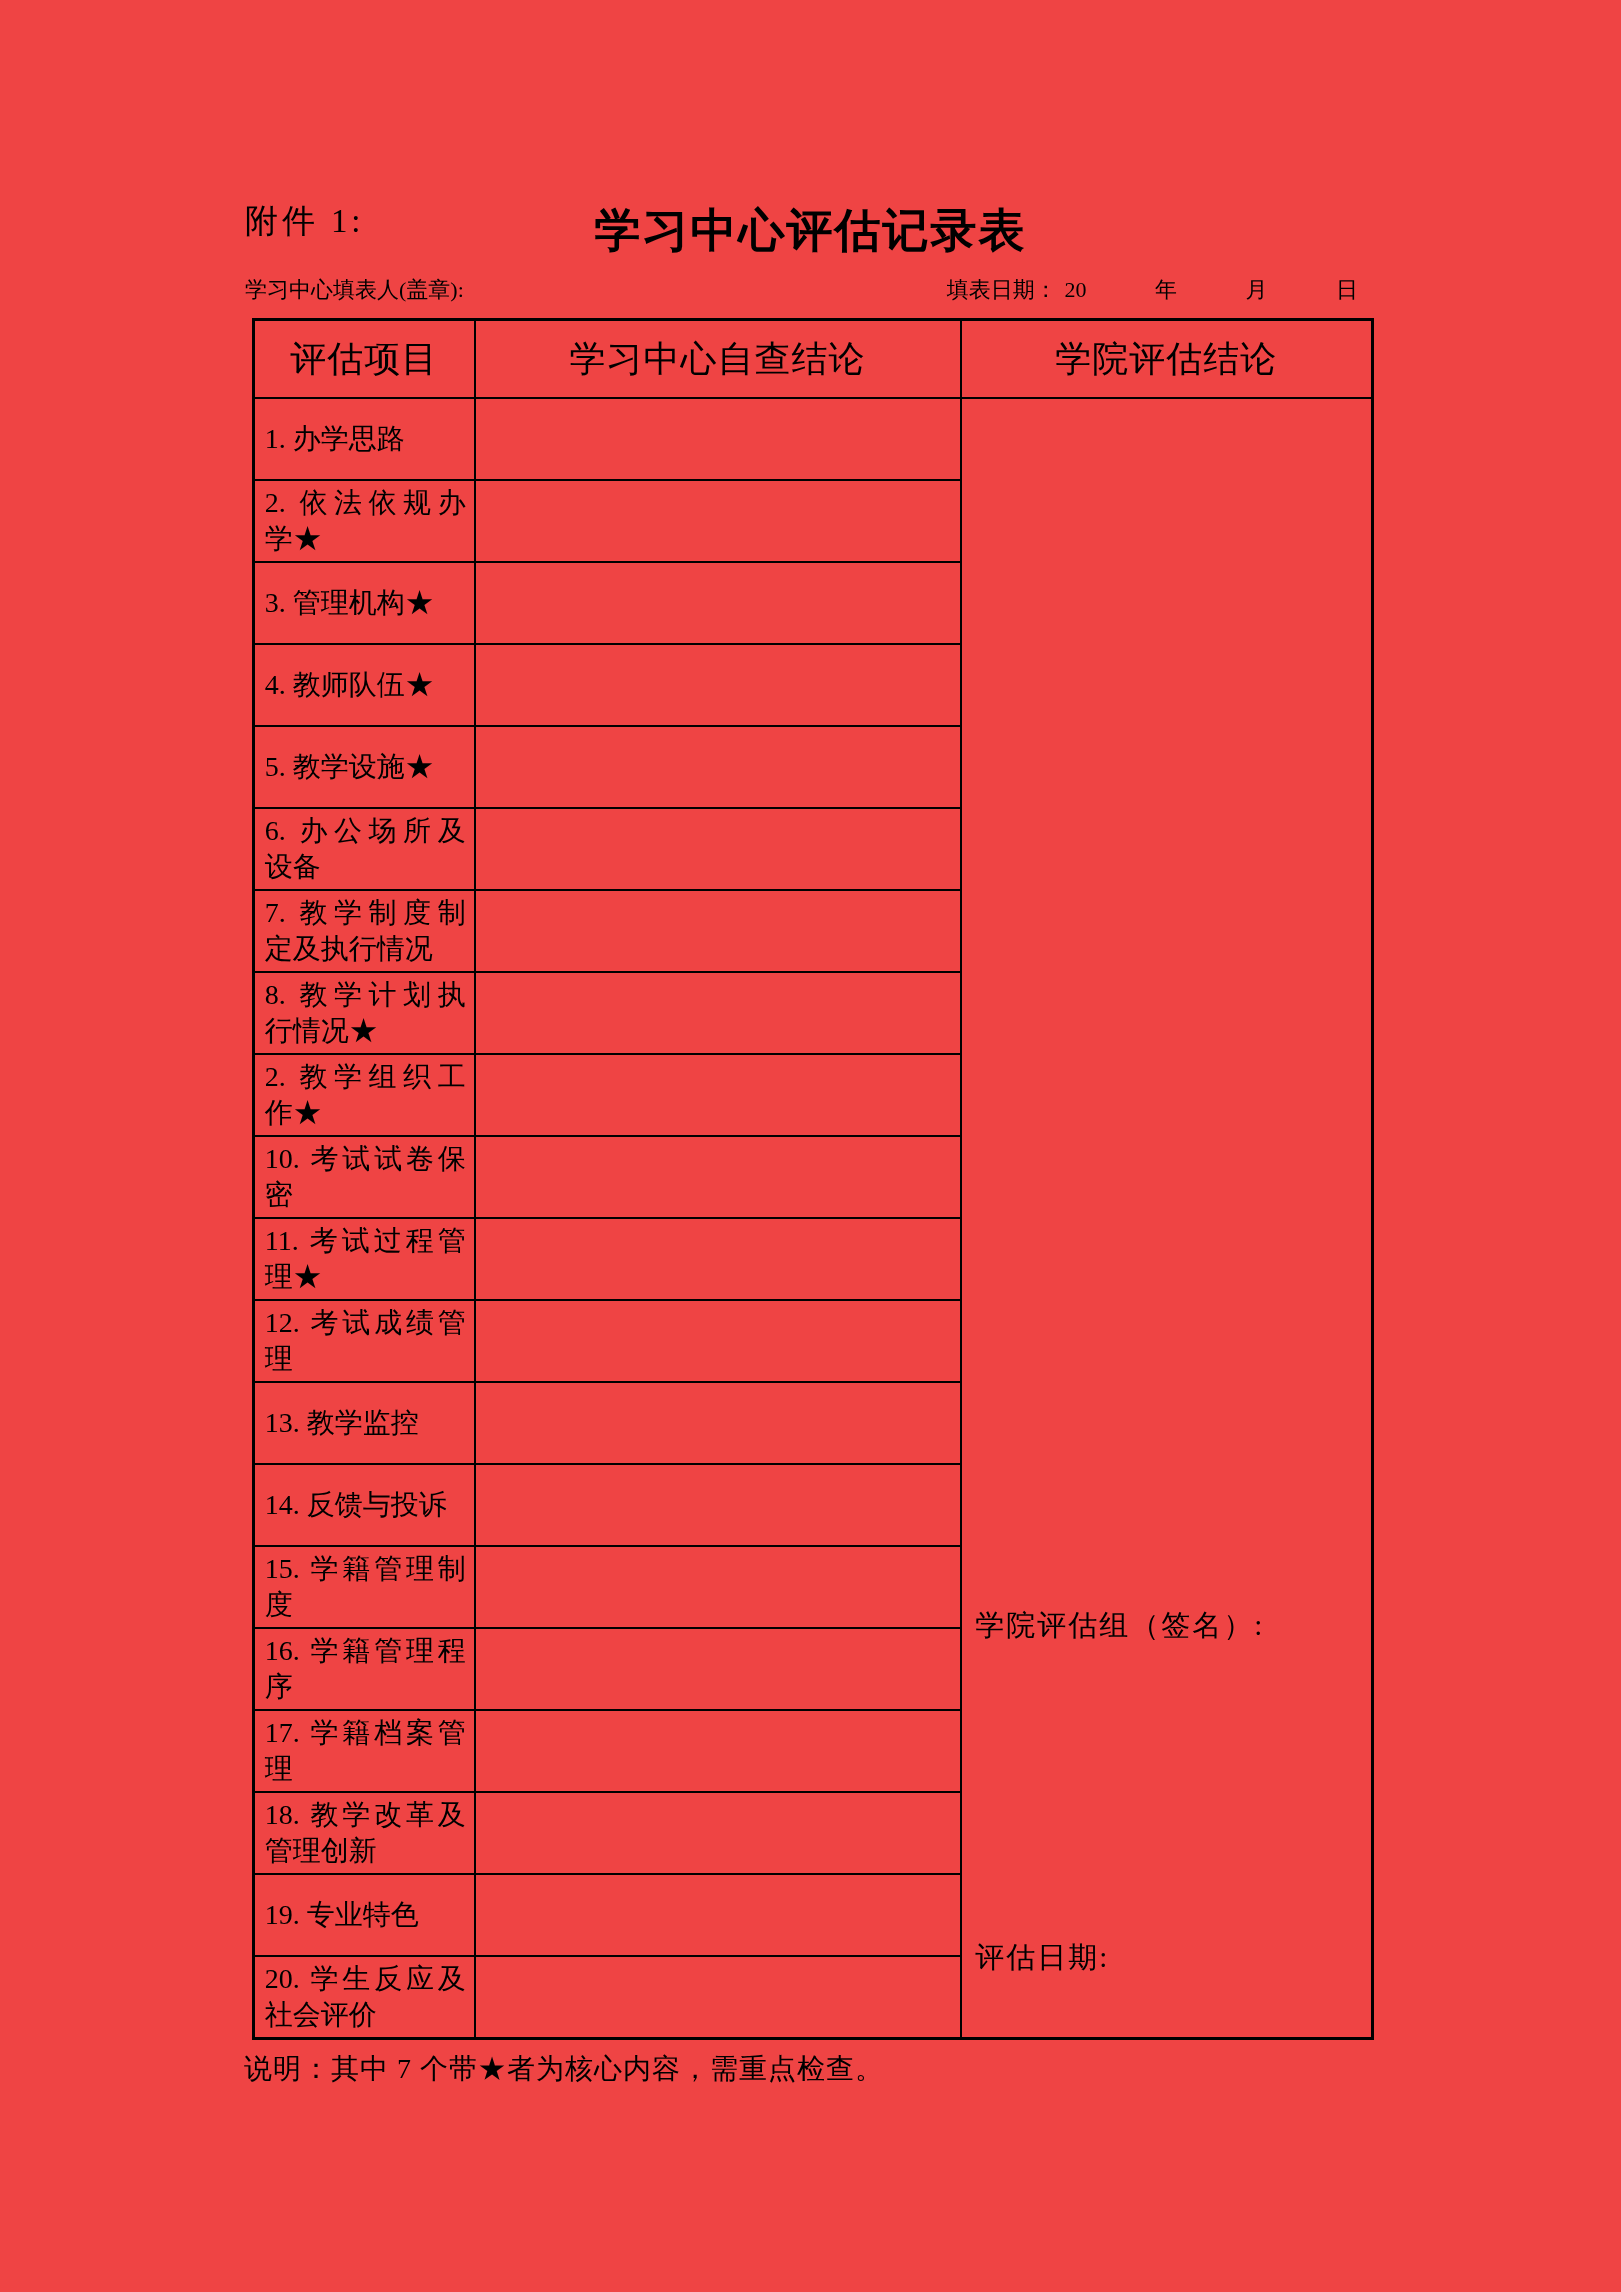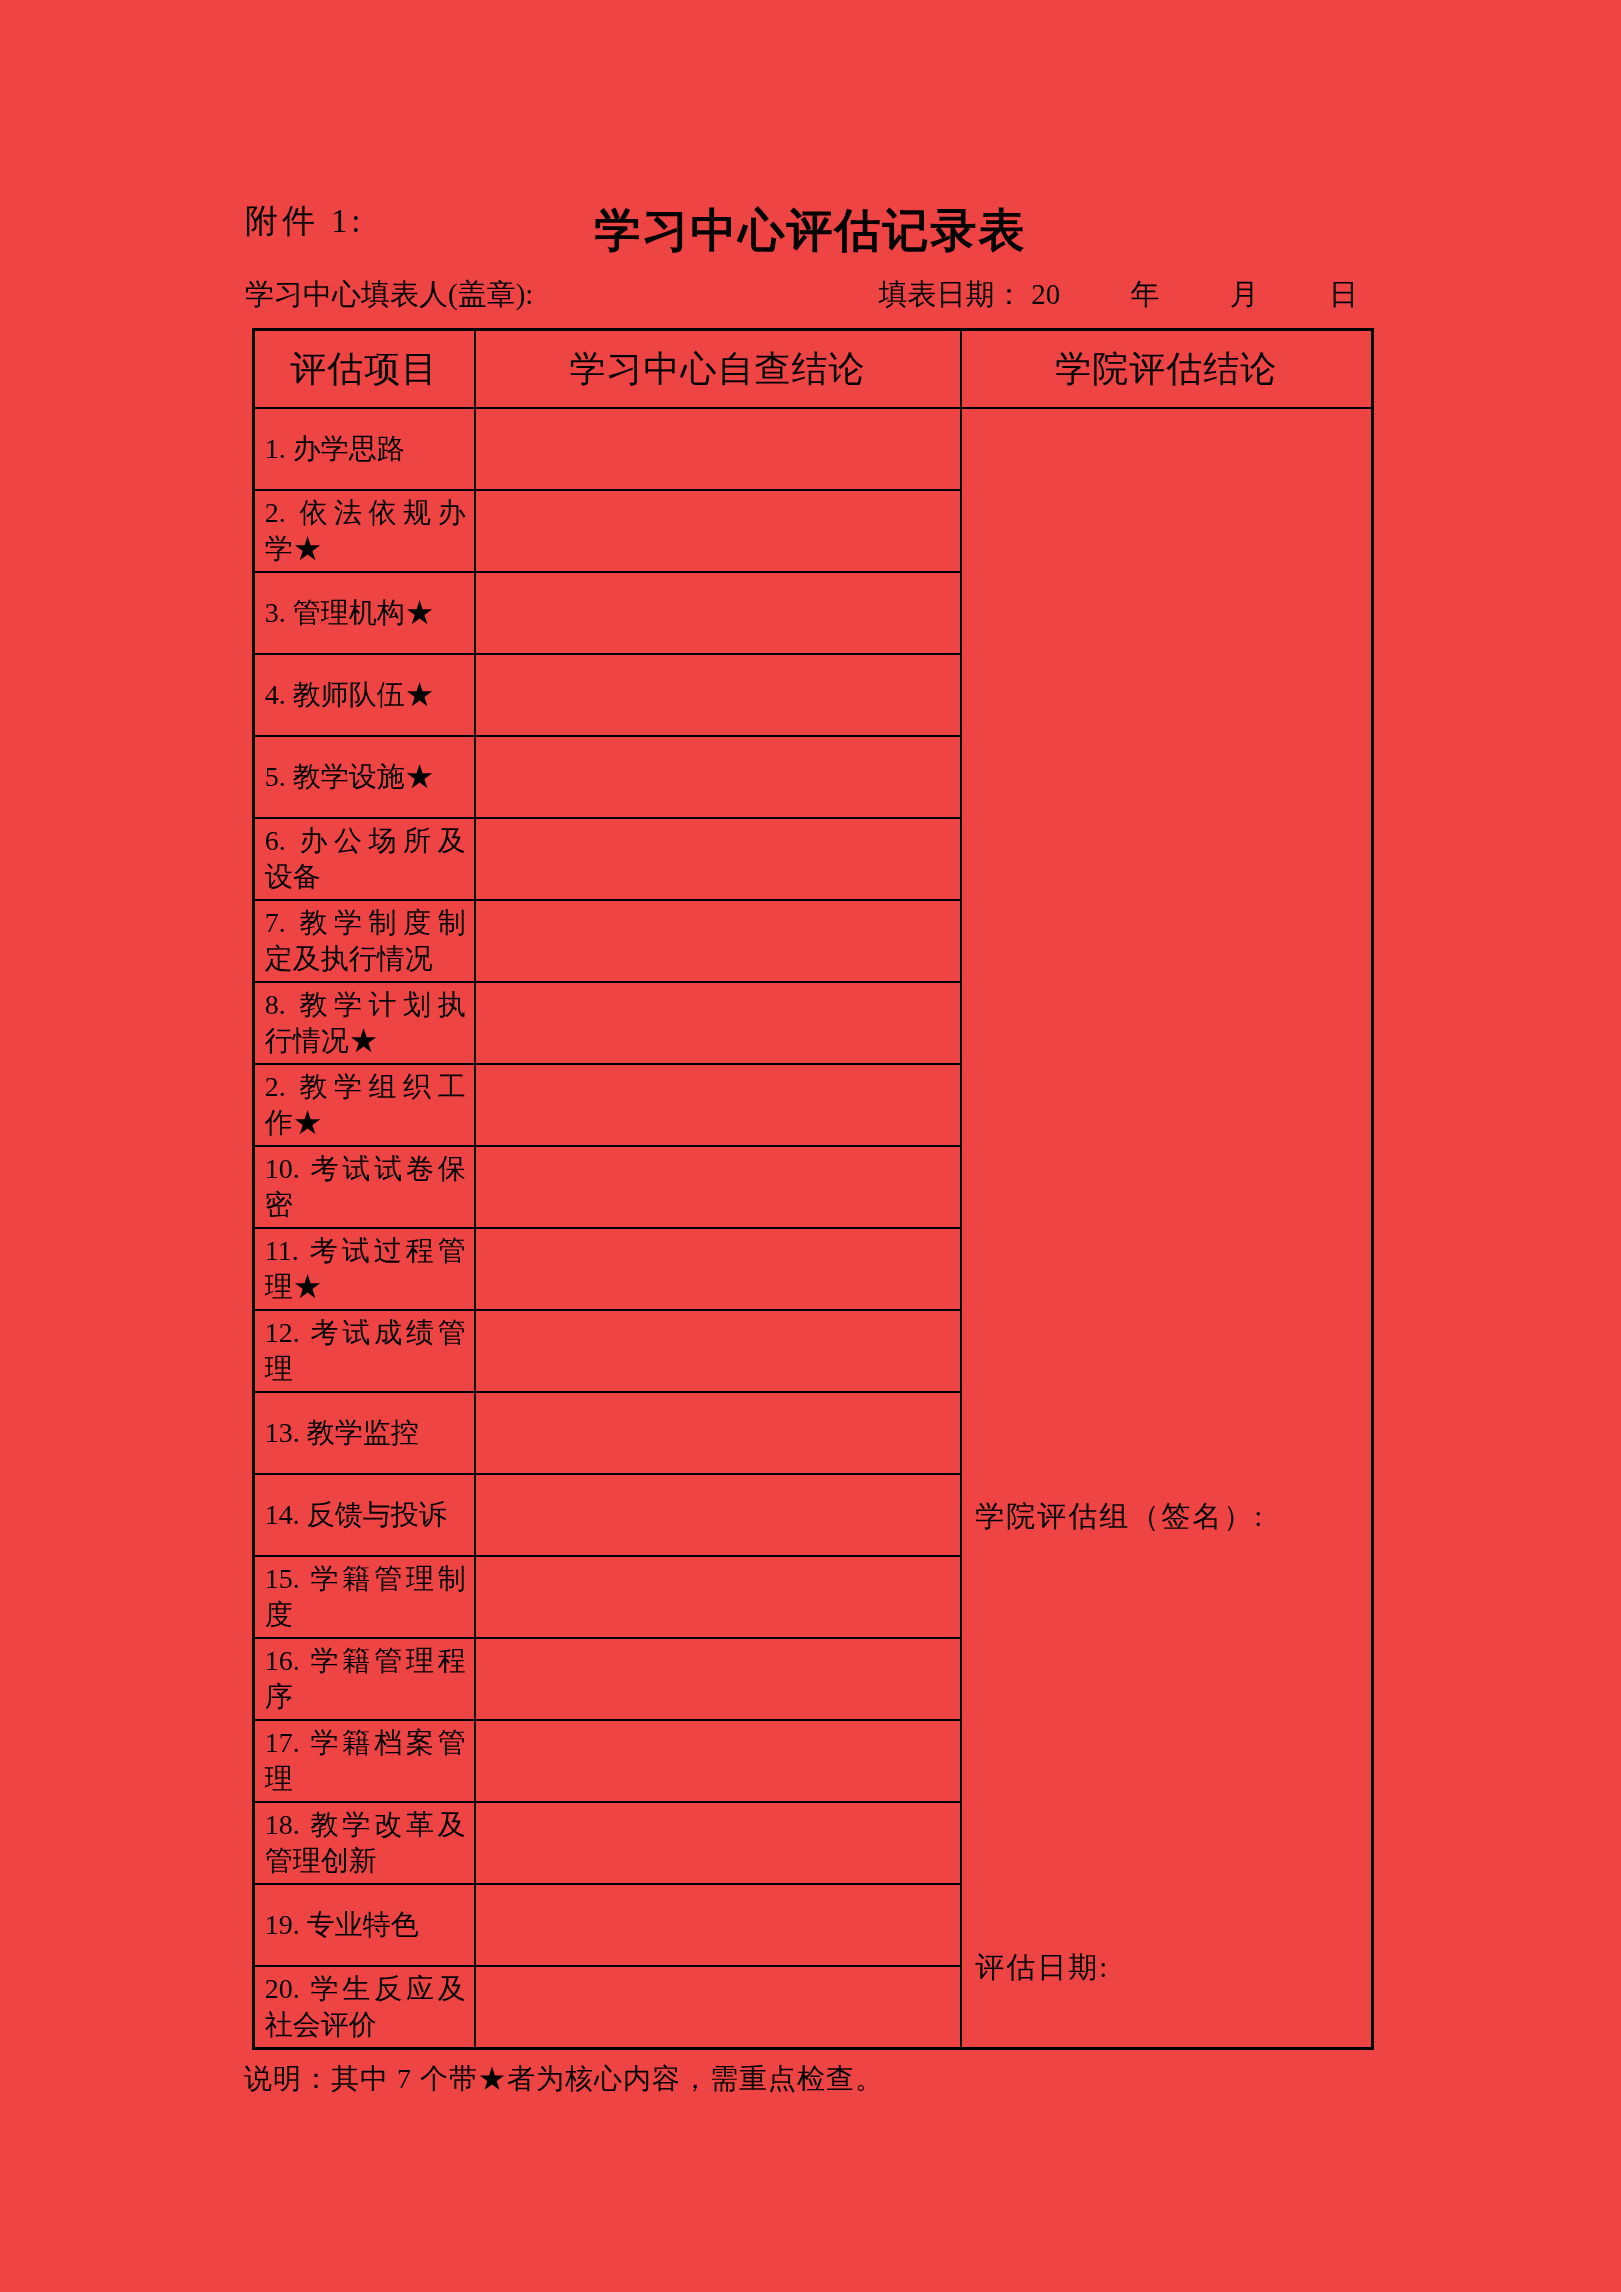--- a/index.html
+++ b/index.html
@@ -20,21 +20,21 @@
   .doc-title {
     position:absolute; left:0; top:200px; width:100%;
     text-align:center; font-size:46px; font-weight:bold;
     letter-spacing:2px; white-space:nowrap;
   }
 
   
   .form-line {
     margin:11.8px 263px 0 245px;
     display:flex; justify-content:space-between; align-items:baseline;
-    font-size:29px; white-space:nowrap;
+    font-size:22px; white-space:nowrap;
   }
   .date-group span { display:inline-block; }
   .date-year-prefix { margin-left:7.8px; }
   .date-unit { margin-left:63px; }
 
   
   table.eval-table {
     border-collapse:collapse; table-layout:fixed;
     width:1118px; margin:13.7px 0 0 252px;
     border:3.9px solid #000;
@@ -59,21 +59,21 @@
   .line { display:block; }
   .line.just {
     text-align:justify;
     text-align-last:justify;
     text-justify:inter-character;
   }
   .star { font-size:1.18em; line-height:1; vertical-align:-2px; }
 
   td.college-cell { position:relative; vertical-align:top; }
   .sign-label {
-    position:absolute; left:13.7px; top:1088px;
+    position:absolute; left:13.7px; top:1207px;
     font-size:29px; white-space:nowrap; letter-spacing:2px;
   }
   .assess-date-label {
     position:absolute; left:13.7px; top:1539px;
     font-size:29px; white-space:nowrap; letter-spacing:2px;
   }
 
   
   .footnote {
     margin:9.8px 0 0 244px;

